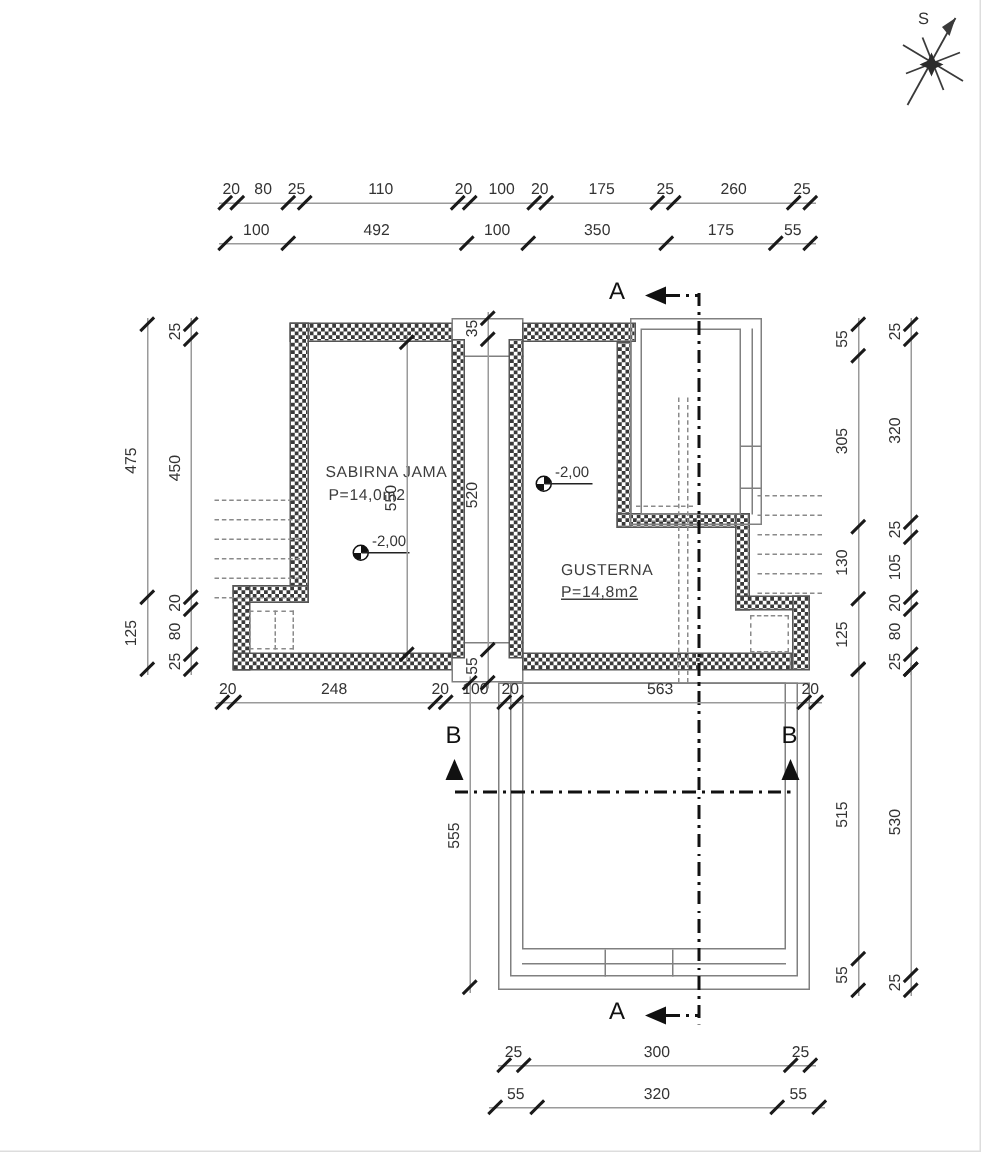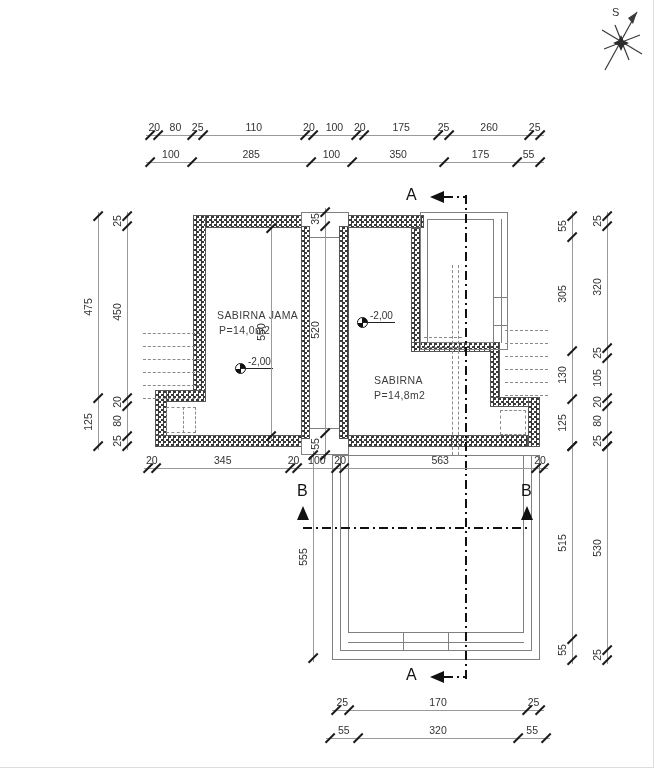--- a/index.html
+++ b/index.html
@@ -127,22 +127,22 @@
   <div class="sec-label" style="left:406px;top:666px;">A</div>
 
   <div class="dashdot-h" style="left:303px;top:527px;width:224px;"></div>
   <div class="arrow-up" style="left:297px;top:506px;"></div>
   <div class="sec-label" style="left:297px;top:482px;">B</div>
   <div class="arrow-up" style="left:521px;top:506px;"></div>
   <div class="sec-label" style="left:521px;top:482px;">B</div>
 
   <div class="room-label" style="left:217px;top:309px;">SABIRNA JAMA</div>
   <div class="room-label" style="left:219px;top:324px;">P=14,0m2</div>
-  <div class="room-label" style="left:374px;top:374px;">SABIRNA</div>
-  <div class="room-label" style="left:374px;top:389px;">P=14,8m2</div>
+  <div class="room-label" style="left:374px;top:374px;">GUSTERNA</div>
+  <div class="room-label" style="left:374px;top:389px;text-decoration:underline;">P=14,8m2</div>
 
   <div class="lvl-circle" style="left:235px;top:363px;"></div>
   <div class="lvl-line" style="left:241px;top:368px;width:32px;"></div>
   <div class="lvl-text" style="left:248px;top:356px;">-2,00</div>
   <div class="lvl-circle" style="left:357px;top:317px;"></div>
   <div class="lvl-line" style="left:363px;top:322px;width:32px;"></div>
   <div class="lvl-text" style="left:370px;top:310px;">-2,00</div>
 
   <div class="dim-chain" style="left:150px;top:135px;width:390px;">
       <div class="dim-base" style="left: -4px; top: 0px; width: 398px; height: 1px;"></div>
@@ -173,52 +173,52 @@
   <div class="dim-chain" style="left:150px;top:162px;width:390px;">
       <div class="dim-base" style="left: -4px; top: 0px; width: 398px; height: 1px;"></div>
       <div class="dim-tick" style="left: 0px; top: 0px;"></div>
       <div class="dim-tick" style="left: 41.7112px; top: 0px;"></div>
       <div class="dim-tick" style="left: 160.588px; top: 0px;"></div>
       <div class="dim-tick" style="left: 202.299px; top: 0px;"></div>
       <div class="dim-tick" style="left: 294.064px; top: 0px;"></div>
       <div class="dim-tick" style="left: 367.059px; top: 0px;"></div>
       <div class="dim-tick" style="left: 390px; top: 0px;"></div>
       <div class="dim-label h" style="left: 20.8556px; top: -3px;">100</div>
-      <div class="dim-label h" style="left: 101.15px; top: -3px;">285</div>
+      <div class="dim-label h" style="left: 101.15px; top: -3px;">492</div>
       <div class="dim-label h" style="left: 181.444px; top: -3px;">100</div>
       <div class="dim-label h" style="left: 248.182px; top: -3px;">350</div>
       <div class="dim-label h" style="left: 330.561px; top: -3px;">175</div>
       <div class="dim-label h" style="left: 378.529px; top: -3px;">55</div>
     </div>
   <div class="dim-chain" style="left:148px;top:468px;width:396px;">
       <div class="dim-base" style="left: -4px; top: 0px; width: 404px; height: 1px;"></div>
       <div class="dim-tick" style="left: 0px; top: 0px;"></div>
       <div class="dim-tick" style="left: 7.76471px; top: 0px;"></div>
       <div class="dim-tick" style="left: 141.706px; top: 0px;"></div>
       <div class="dim-tick" style="left: 149.471px; top: 0px;"></div>
       <div class="dim-tick" style="left: 188.294px; top: 0px;"></div>
       <div class="dim-tick" style="left: 196.059px; top: 0px;"></div>
       <div class="dim-tick" style="left: 388.235px; top: 0px;"></div>
       <div class="dim-tick" style="left: 396px; top: 0px;"></div>
       <div class="dim-label h" style="left: 3.88235px; top: -3px;">20</div>
-      <div class="dim-label h" style="left: 74.7353px; top: -3px;">345</div>
+      <div class="dim-label h" style="left: 74.7353px; top: -3px;">248</div>
       <div class="dim-label h" style="left: 145.588px; top: -3px;">20</div>
       <div class="dim-label h" style="left: 168.882px; top: -3px;">100</div>
       <div class="dim-label h" style="left: 192.176px; top: -3px;">20</div>
       <div class="dim-label h" style="left: 292.147px; top: -3px;">563</div>
       <div class="dim-label h" style="left: 392.118px; top: -3px;">20</div>
     </div>
   <div class="dim-chain" style="left:336px;top:710px;width:204px;">
       <div class="dim-base" style="left: -4px; top: 0px; width: 212px; height: 1px;"></div>
       <div class="dim-tick" style="left: 0px; top: 0px;"></div>
       <div class="dim-tick" style="left: 12.75px; top: 0px;"></div>
       <div class="dim-tick" style="left: 191.25px; top: 0px;"></div>
       <div class="dim-tick" style="left: 204px; top: 0px;"></div>
       <div class="dim-label h" style="left: 6.375px; top: -3px;">25</div>
-      <div class="dim-label h" style="left: 102px; top: -3px;">170</div>
+      <div class="dim-label h" style="left: 102px; top: -3px;">300</div>
       <div class="dim-label h" style="left: 197.625px; top: -3px;">25</div>
     </div>
   <div class="dim-chain" style="left:330px;top:738px;width:216px;">
       <div class="dim-base" style="left: -4px; top: 0px; width: 224px; height: 1px;"></div>
       <div class="dim-tick" style="left: 0px; top: 0px;"></div>
       <div class="dim-tick" style="left: 27.6279px; top: 0px;"></div>
       <div class="dim-tick" style="left: 188.372px; top: 0px;"></div>
       <div class="dim-tick" style="left: 216px; top: 0px;"></div>
       <div class="dim-label h" style="left: 13.814px; top: -3px;">55</div>
       <div class="dim-label h" style="left: 108px; top: -3px;">320</div>

